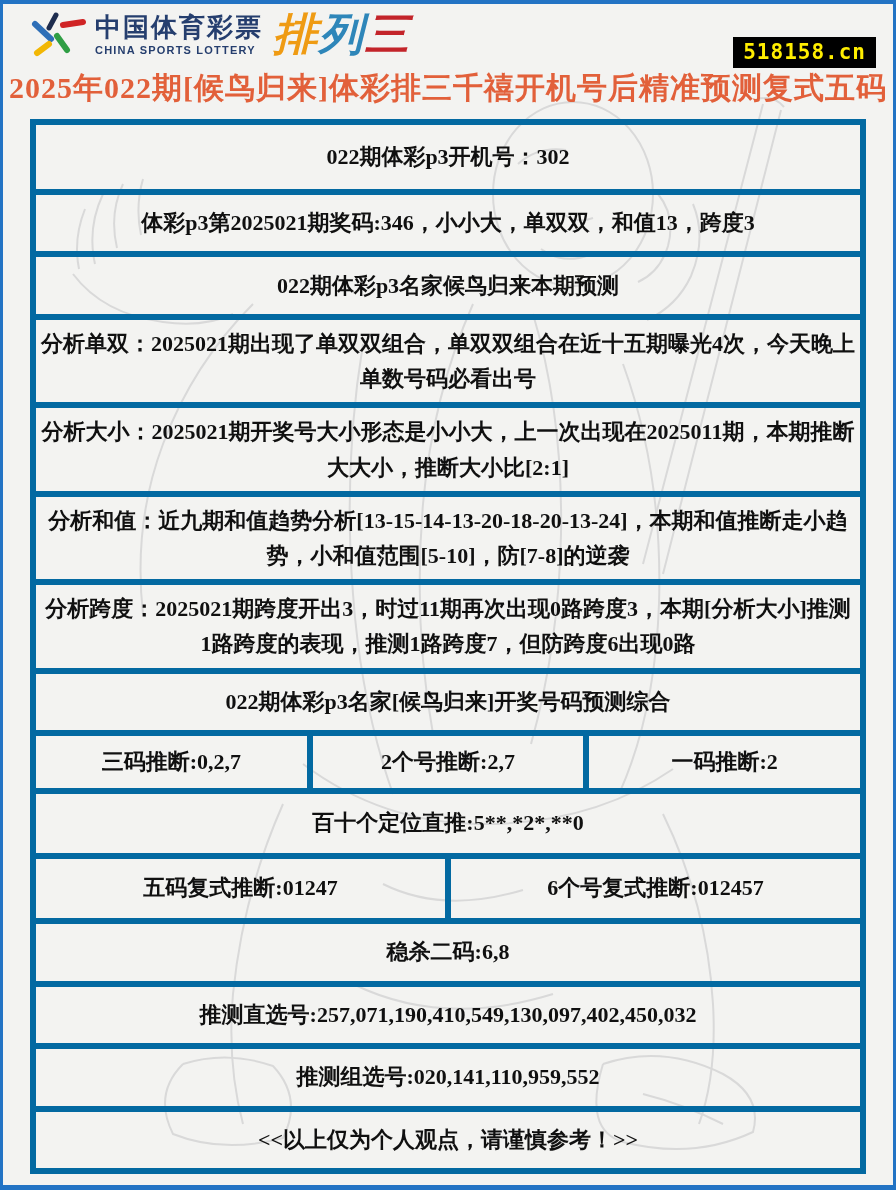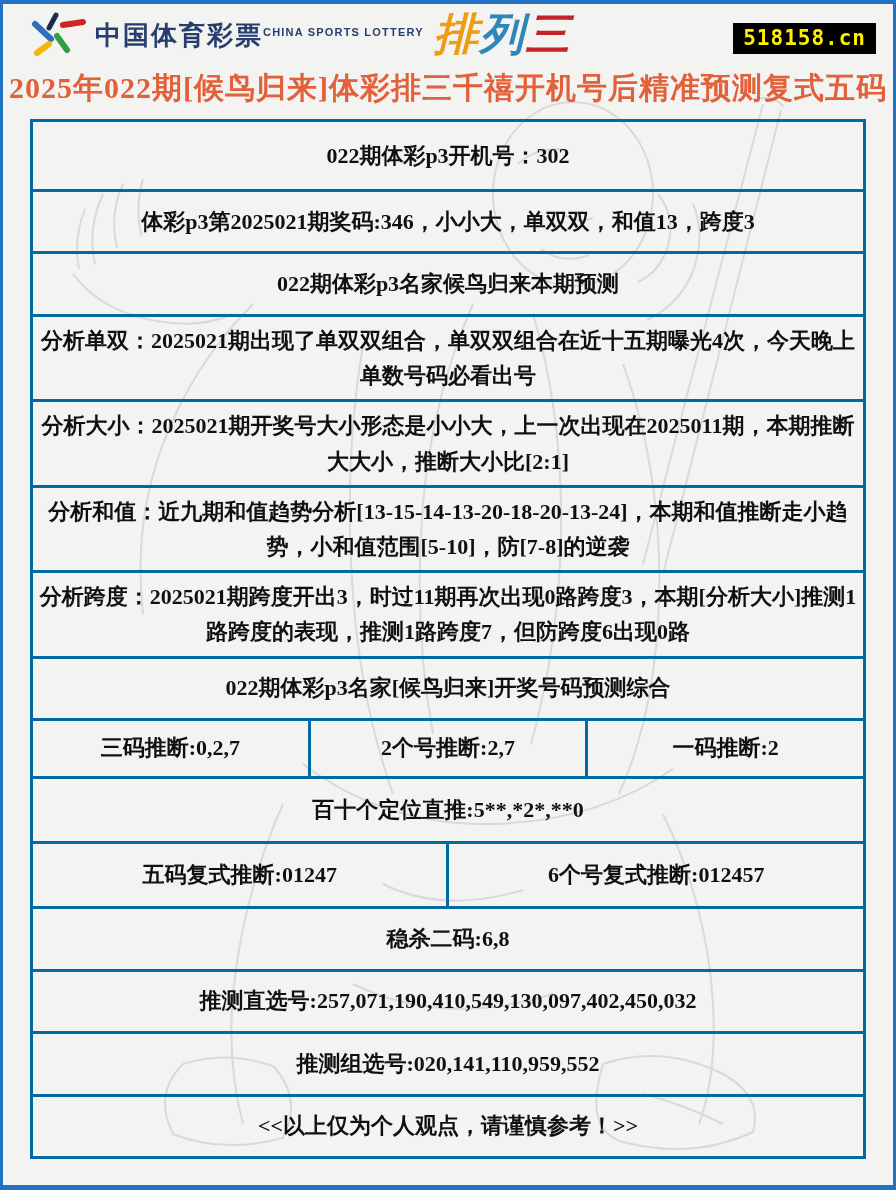--- a/index.html
+++ b/index.html
@@ -13,49 +13,49 @@
     border-top:4px solid #2273c4; border-bottom:5px solid #2273c4;
   }
 
   
   .watermark { position:absolute; left:0; top:40px; z-index:0; pointer-events:none; }
   .watermark path, .watermark ellipse, .watermark line { stroke:#d9d9d9; fill:none; stroke-width:2; }
 
   
   .header { position:relative; z-index:2; height:62px; display:flex; align-items:center; padding-left:26px; }
   .logo-icon { width:58px; height:46px; margin-right:8px; flex:0 0 auto; }
-  .brand-block { display:flex; flex-direction:row; line-height:1; margin-right:10px; }
+  .brand-block { display:flex; flex-direction:column; line-height:1; margin-right:10px; }
   .brand-cn { color:#253e6e; font-size:26px; font-weight:700; letter-spacing:2px; font-family:"Liberation Sans",sans-serif; }
   .brand-en { color:#253e6e; font-size:11px; font-weight:700; letter-spacing:1.2px; margin-top:5px; font-family:Liberation Sans, sans-serif; }
   .product { font-family:Liberation Serif, serif; font-weight:900; font-style:italic; font-size:44px; line-height:1; letter-spacing:2px; }
   .pc0 { color:#ef9b13; } .pc1 { color:#2e86b9; } .pc2 { color:#c3242a; }
 
   .badge {
-    position:absolute; top:19px; right:17px; z-index:3;
+    position:absolute; top:33px; right:17px; z-index:3;
     background:#000000; color:#ffee00;
     font-family:"DejaVu Sans Mono","Liberation Mono",monospace;
     font-size:21px; font-weight:700; padding:3px 10px 4px 10px; letter-spacing:1px;
   }
 
   
   .page-title {
     position:relative; z-index:2; text-align:center;
     color:#e2603a; font-size:30px; font-weight:700; letter-spacing:1px;
     margin:2px 0 10px 0; white-space:nowrap;
   }
 
   
   .pred-table {
     position:relative; z-index:2;
     width:836px; margin:0 auto; border-collapse:collapse;
     table-layout:fixed; background:transparent;
     border:2px solid #141414;
   }
   .pred-table td {
-    border:3px solid #0369a1; color:#101010;
+    border:6px solid #0369a1; color:#101010;
     font-size:22px; font-weight:700; vertical-align:middle;
     text-align:center; padding:4px 6px; overflow:hidden;
   }
   .pred-table td.left { text-align:center; padding:6px 5px; line-height:1.6; }
   .rh1{height:70px}.rh2{height:62px}.rh3{height:63px}.rh4{height:75px}.rh5{height:83px}
   .rh6{height:82px}.rh7{height:85px}.rh8{height:62px}.rh9{height:58px}.rh10{height:65px}
   .rh11{height:65px}.rh12{height:63px}.rh13{height:62px}.rh14{height:63px}.rh15{height:62px}
 </style>
 </head>
 <body>

